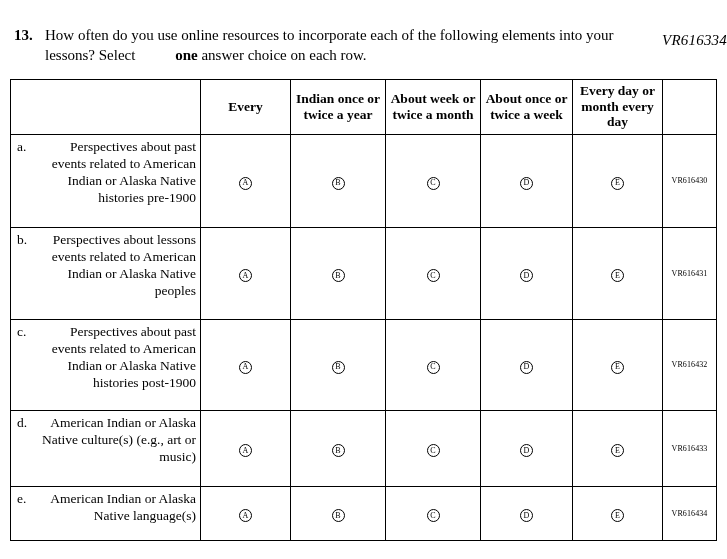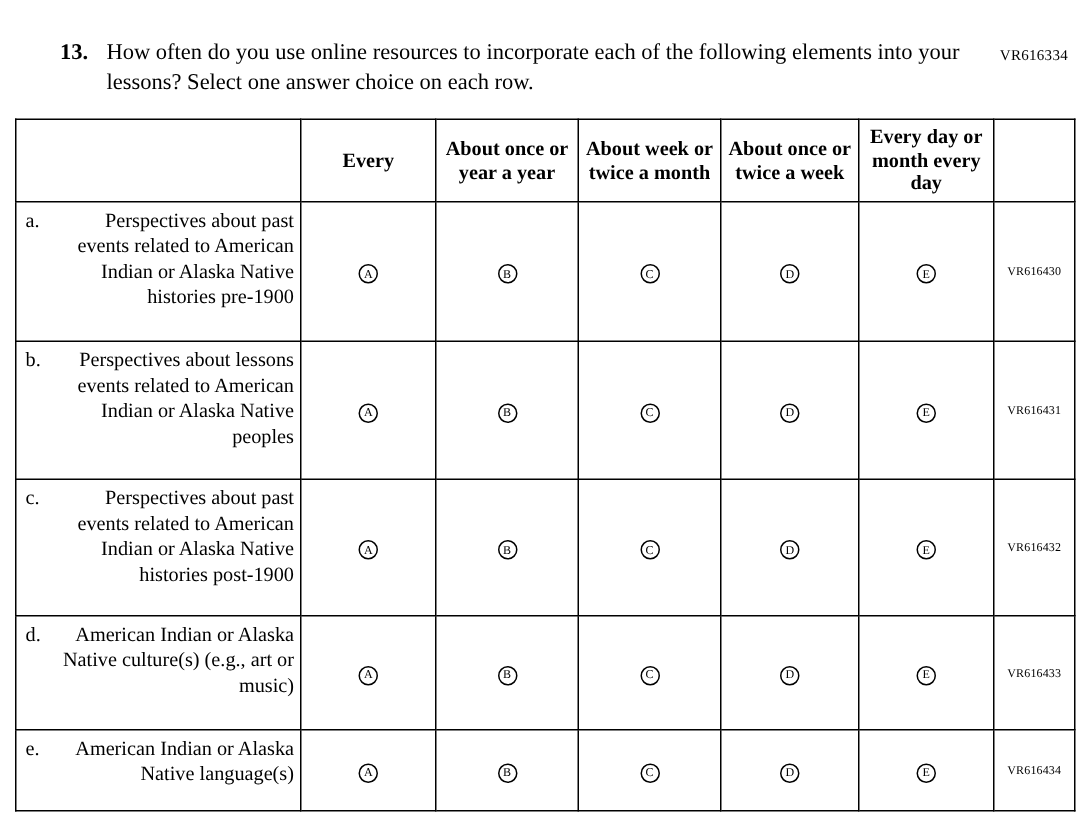--- a/index.html
+++ b/index.html
@@ -7,42 +7,41 @@
     margin: 0; padding: 0;
     width: 727px; height: 559px;
     background: #ffffff;
     color: #000000;
     font-family: "Liberation Serif", serif;
     overflow: hidden;
   }
   .page { position: relative; width: 727px; height: 559px; background: #fff; }
 
   .form-code-top {
-    position: absolute; top: 7px; right: 15px;
-    font-size: 10px; letter-spacing: 0.2px;
+    position: absolute; top: 7px; right: 0;
+    font-size: 15px; letter-spacing: 0.2px; font-style: italic;
   }
 
   .question {
     display: flex;
     margin: 25px 0 0 14px;
     width: 650px;
   }
   .qnum {
     flex: 0 0 31px;
     font-weight: bold;
     font-size: 15px;
     line-height: 1.35;
-    margin-left: 26px;
   }
   .qtext {
     font-size: 15px;
     line-height: 1.35;
     width: 600px;
   }
-  .qtext b { font-weight: normal; }
+  .qtext b { font-weight: bold; margin-left: 36px; }
 
   table.survey {
     border-collapse: collapse;
     table-layout: fixed;
     width: 706px;
     margin: 13px 0 0 10px;
   }
   table.survey th, table.survey td {
     border: 1px solid #000;
   }
@@ -115,21 +114,21 @@
       <col style="width:95px">
       <col style="width:95px">
       <col style="width:92px">
       <col style="width:90px">
       <col style="width:54px">
     </colgroup>
     <thead>
       <tr>
         <th></th>
         <th>Every</th>
-        <th>About once or year a year</th>
+        <th>Indian once or twice a year</th>
         <th>About week or twice a month</th>
         <th>About once or twice a week</th>
         <th>Every day or month every day</th>
         <th></th>
       </tr>
     </thead>
     <tbody>
 
       <tr class="row-a">
         <td class="label-cell">

